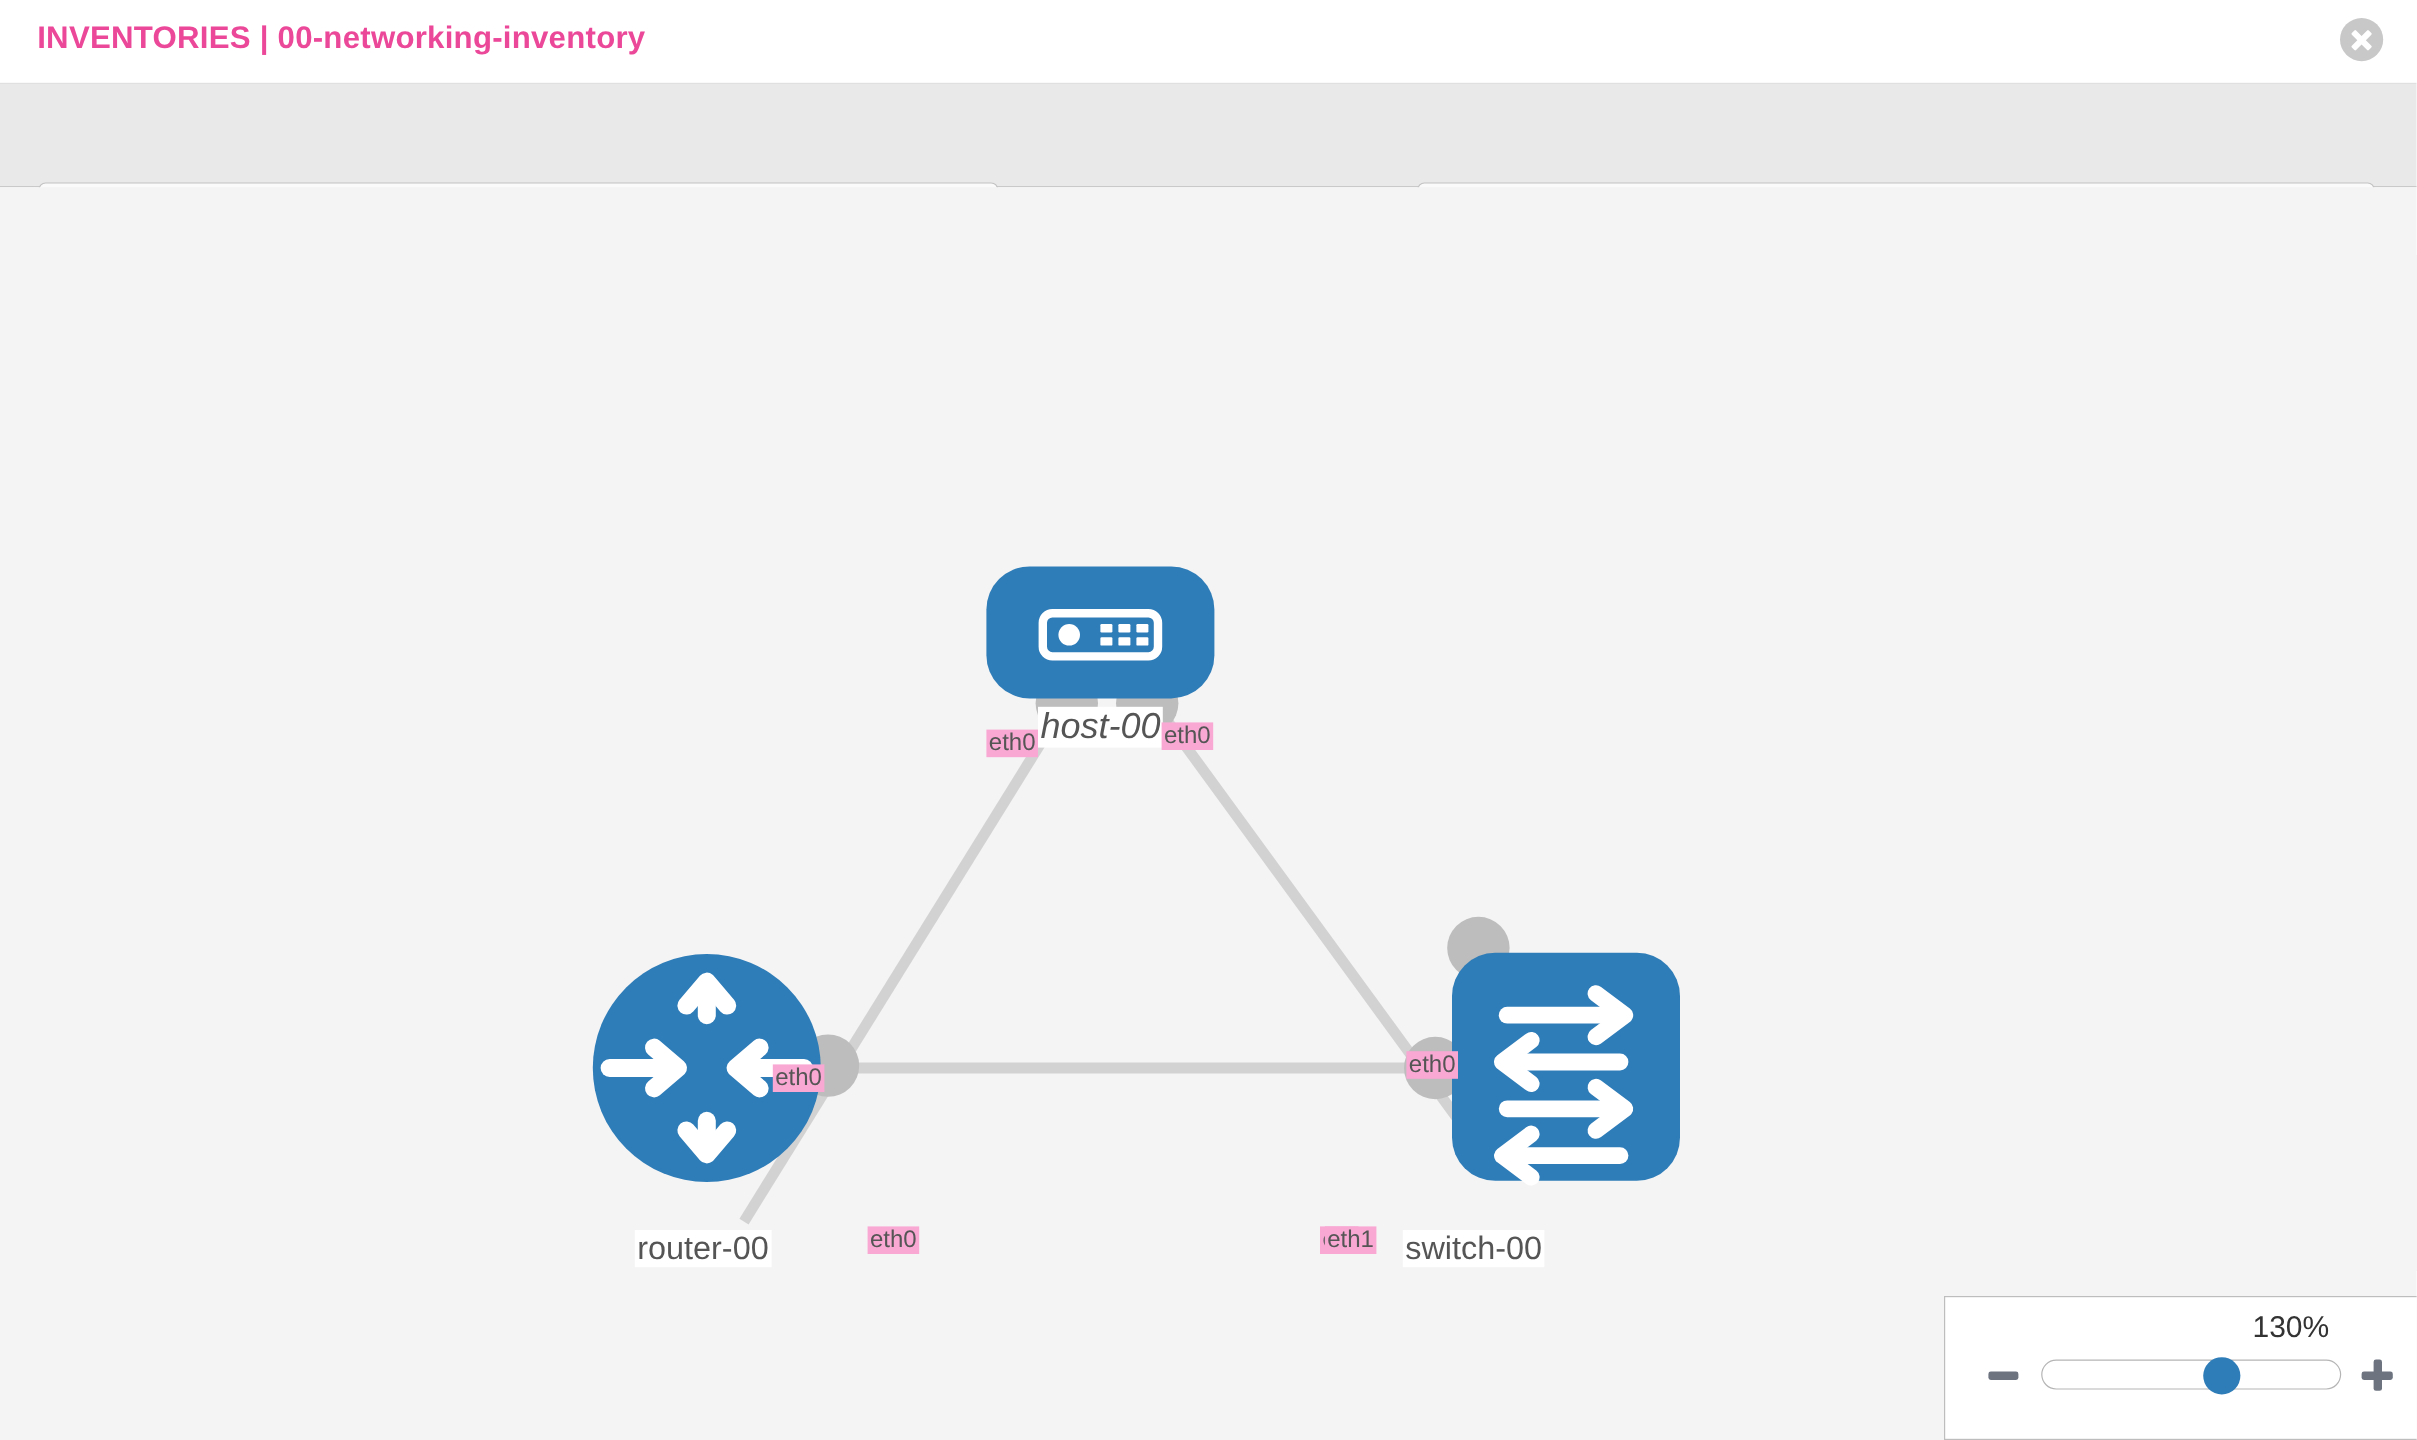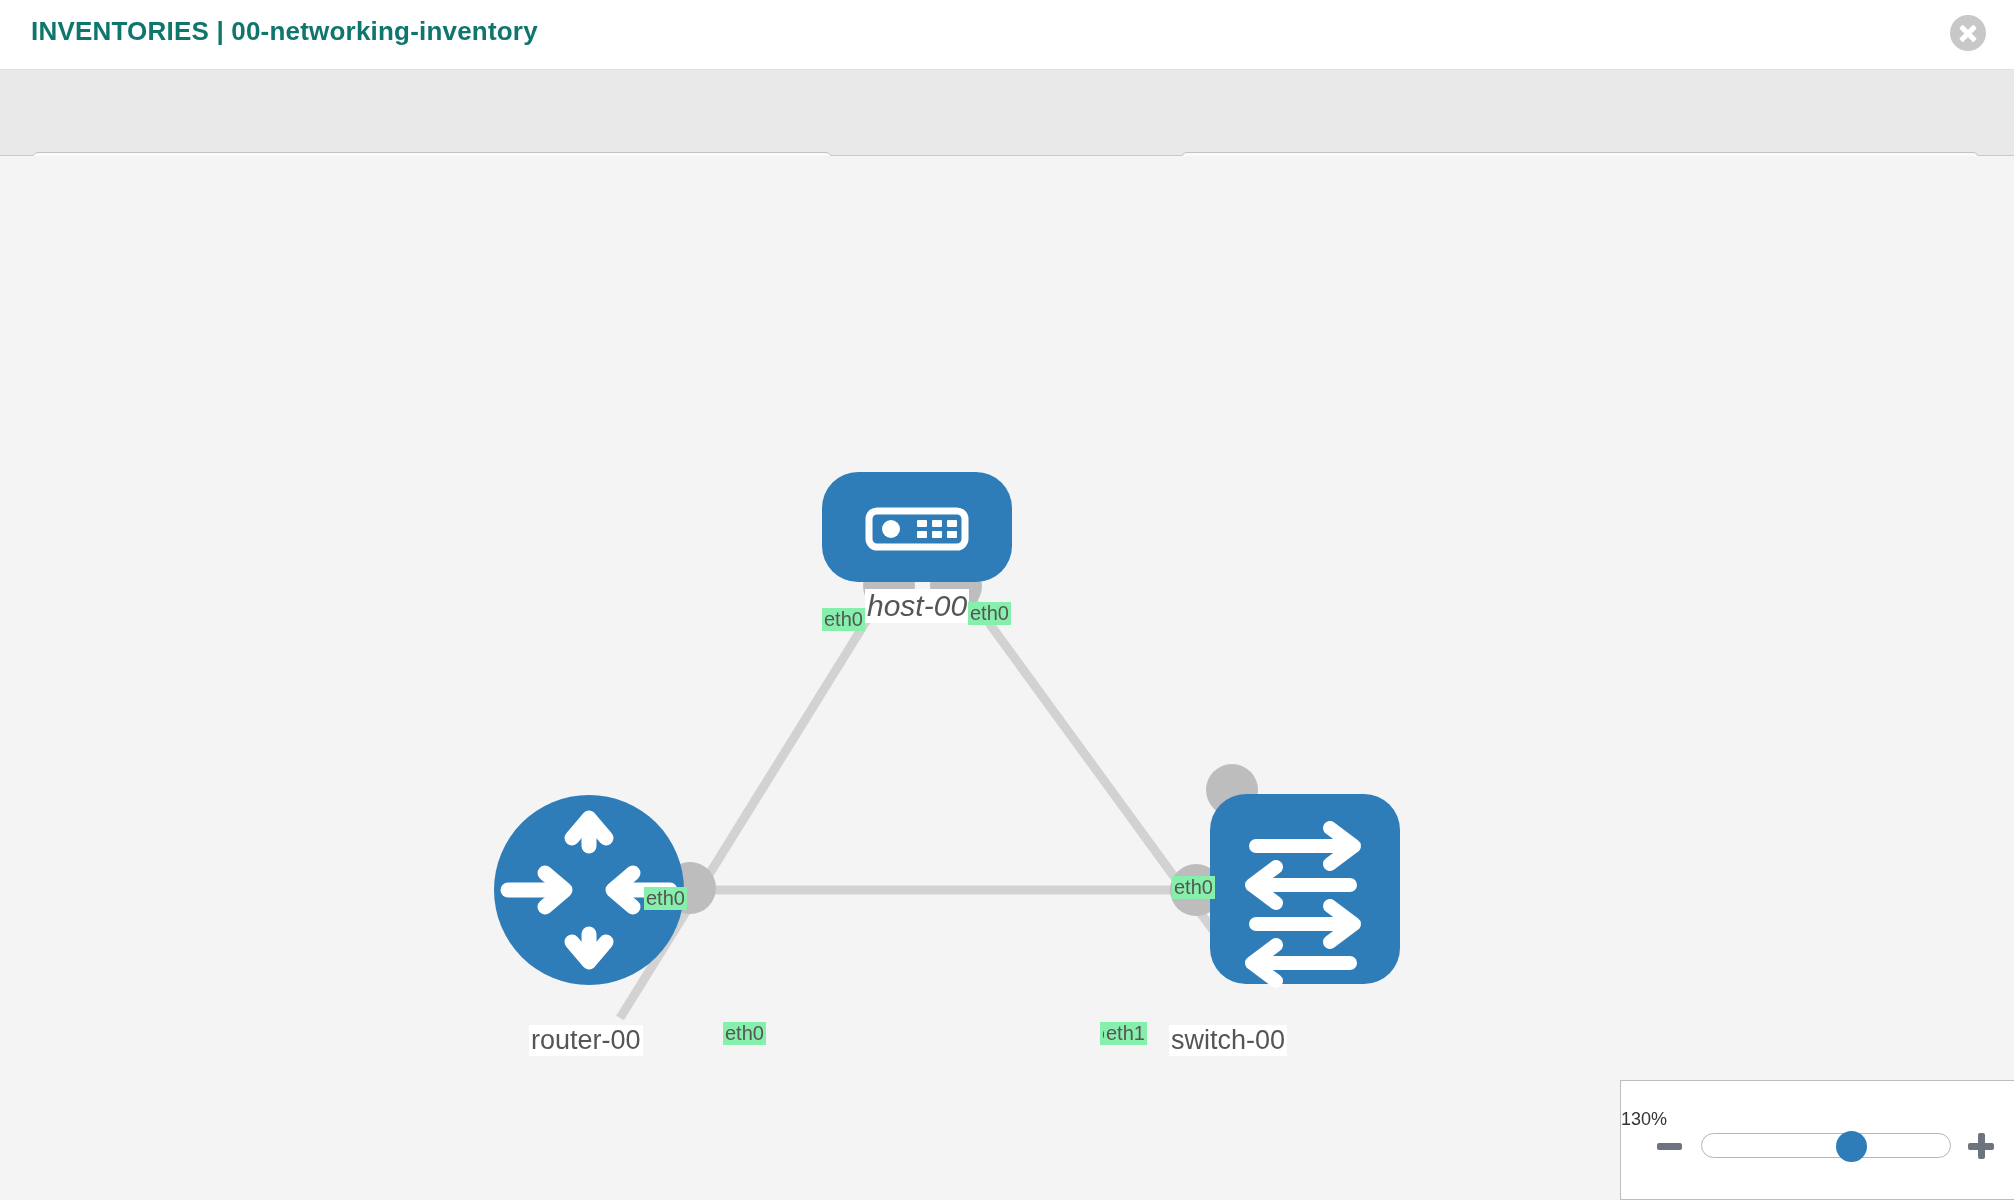--- a/index.html
+++ b/index.html
@@ -25,21 +25,21 @@
     background: #ffffff;
     border-bottom: 1px solid #e0e0e0;
     box-sizing: border-box;
   }
   .page-title {
     position: absolute;
     left: 31px;
     top: 16px;
     font-size: 26px;
     font-weight: bold;
-    color: #0f766e;
+    color: #ec4899;
     letter-spacing: 0.2px;
     white-space: nowrap;
   }
   .close-btn {
     position: absolute;
     right: 28px;
     top: 15px;
     width: 36px;
     height: 36px;
     border-radius: 50%;
@@ -130,43 +130,43 @@
     color: #555555;
     background: #ffffff;
     white-space: nowrap;
     padding: 0 2px;
     text-align: center;
   }
   .edge-label {
     position: absolute;
     font-size: 20px;
     color: #555555;
-    background: #86efac;
+    background: #f9a8d4;
     white-space: nowrap;
     padding: 0 2px;
   }
 
   
   .zoom-panel {
     position: absolute;
     left: 1620px;
     top: 1080px;
     width: 420px;
     height: 120px;
     background: #ffffff;
     border: 1px solid #bdbdbd;
     box-sizing: border-box;
   }
   .zoom-value {
     position: absolute;
-    top: 28px;
+    top: 11px;
     left: 0;
     width: 320px;
-    text-align: left;
-    font-size: 18px;
+    text-align: right;
+    font-size: 25px;
     color: #333333;
   }
   .zoom-minus {
     position: absolute;
     left: 36px;
     top: 62px;
     width: 25px;
     height: 7px;
     background: #6d7480;
     border-radius: 2px;

